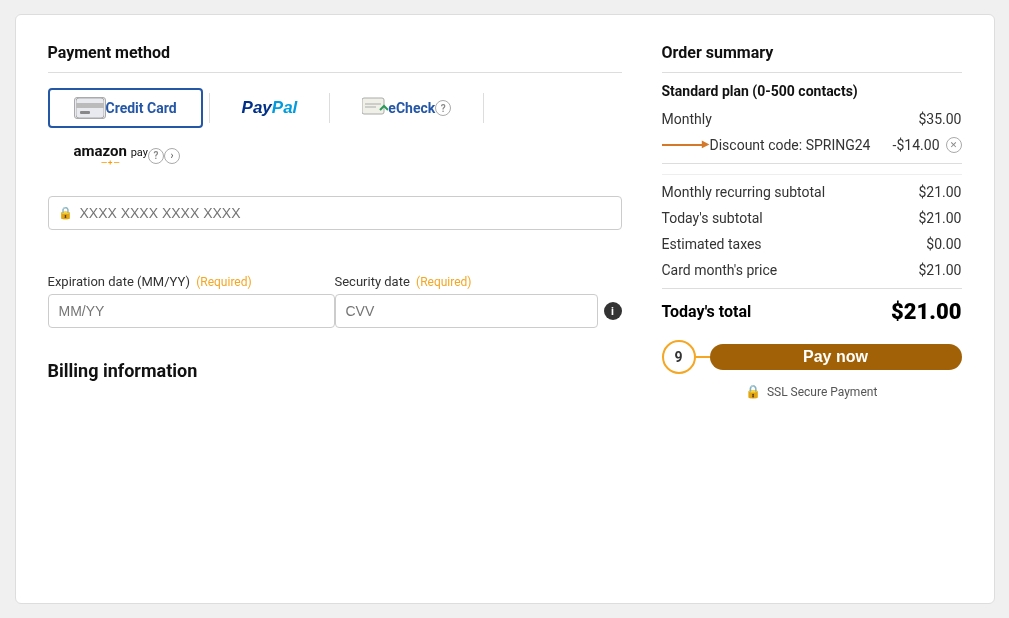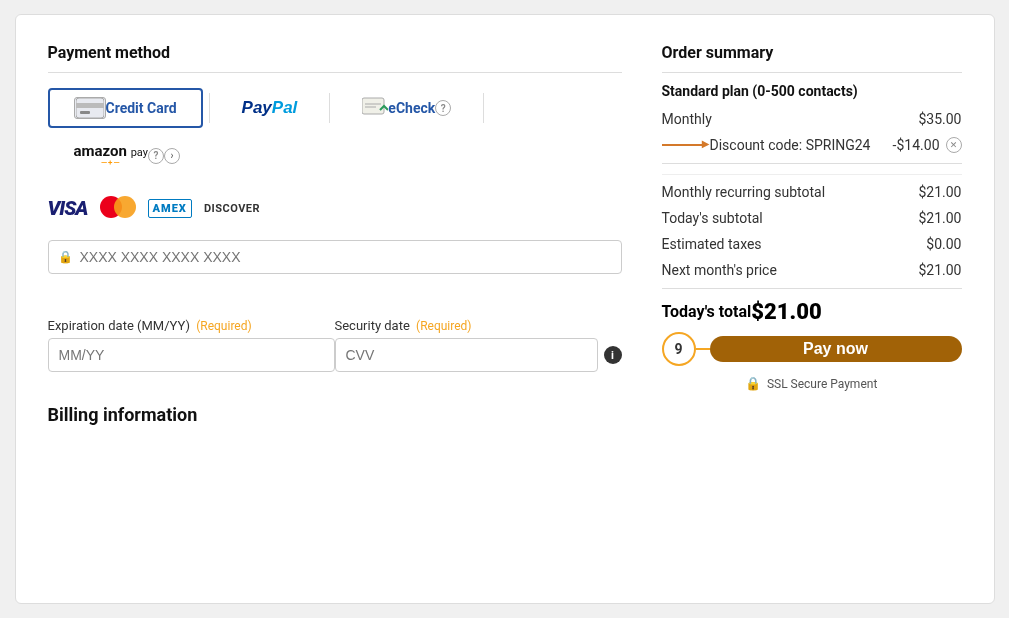--- a/index.html
+++ b/index.html
@@ -280,23 +280,24 @@
     .arrow-line::after {
       content: '▶';
       position: absolute;
       right: -8px;
       top: -6px;
       font-size: 10px;
       color: #d4792a;
     }
     .today-total-row {
       display: flex;
+      justify-content: space-between;
       align-items: center;
       margin-top: 6px;
-      margin-bottom: 8px;
+      margin-bottom: 16px;
     }
     .today-total-label {
       font-size: 16px;
       font-weight: 700;
     }
     .today-total-amount {
       font-size: 22px;
       font-weight: 900;
     }
     
@@ -441,29 +442,20 @@
         <div class="pm-option">
           <div style="display:flex;flex-direction:column;align-items:center;line-height:1;justify-content:space-between;">
             <div style="font-size:15px;font-weight:700;color:#111;">amazon <span style="font-size:11px;font-weight:400;">pay</span></div>
             <div style="color:#f90;font-size:8px;letter-spacing:1px;">―+―</div>
           </div>
           <span class="help-circle">?</span>
           <span class="amazon-arrow">›</span>
         </div>
       </div>
 
-      <div class="card-logos">
-        <div class="visa-logo">VISA</div>
-        <div class="mastercard-logo">
-          <div class="mc-left"></div>
-          <div class="mc-right"></div>
-        </div>
-        <div class="amex-logo">AMEX</div>
-        <div class="discover-logo">DISCOVER</div>
-      </div>
 
       <div class="field-group">
         <div class="input-wrapper">
           <span class="lock-icon">🔒</span>
           <input type="text" placeholder="XXXX XXXX XXXX XXXX" style="">
         </div>
       </div>
 
       <div class="expiry-cvv-row">
         <div class="field-group">
@@ -525,21 +517,21 @@
         </div>
         <div class="order-row">
           <span>Today's subtotal</span>
           <span>$21.00</span>
         </div>
         <div class="order-row">
           <span>Estimated taxes</span>
           <span>$0.00</span>
         </div>
         <div class="order-row">
-          <span>Next month's price</span>
+          <span>Card month's price</span>
           <span>$21.00</span>
         </div>
       </div>
 
       <hr class="right-divider">
 
       <div class="today-total-row">
         <span class="today-total-label">Today's total</span>
         <span class="today-total-amount" style="font-size: 22px; font-weight: 900;"><strong>$21.00</strong></span>
       </div>

